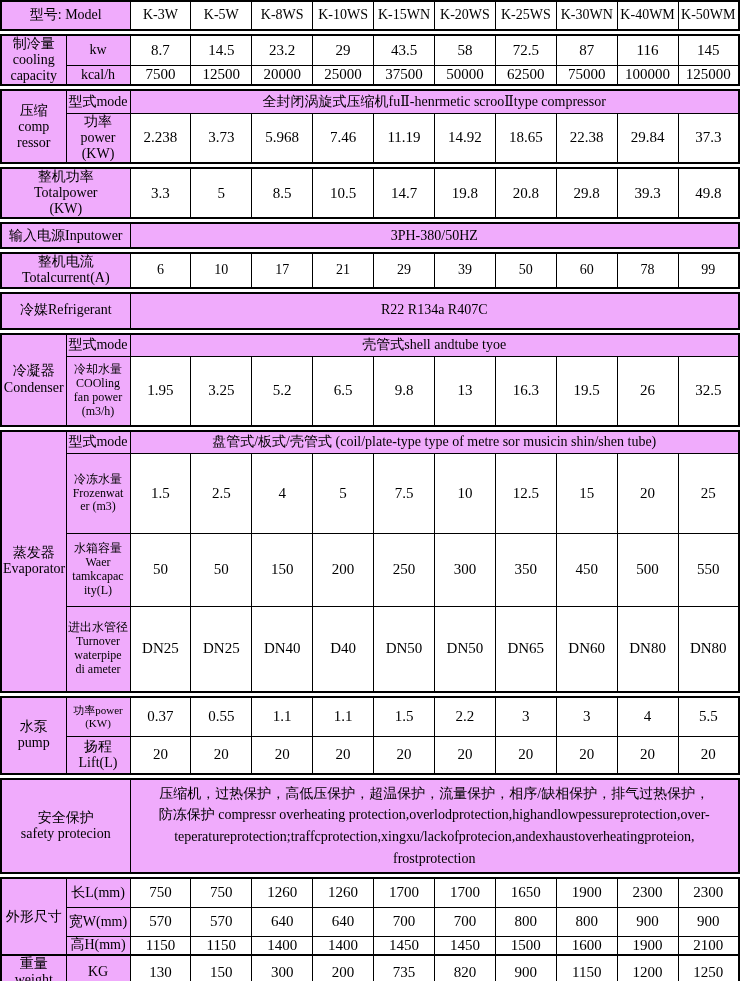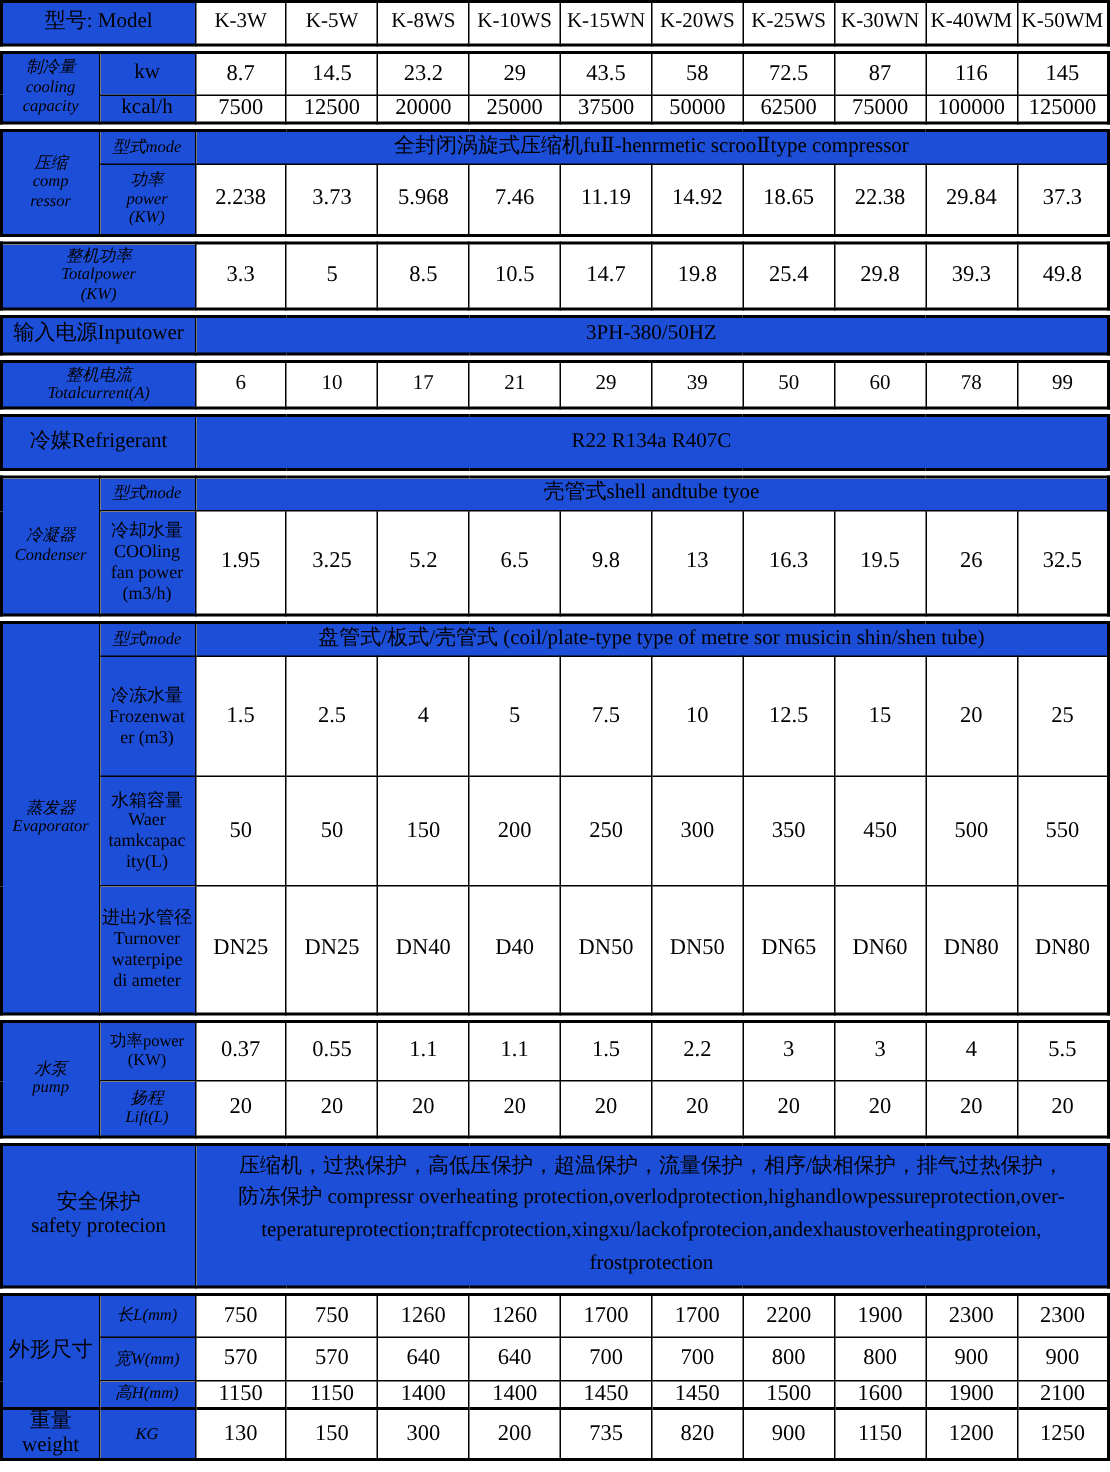--- a/index.html
+++ b/index.html
@@ -18,24 +18,24 @@
   }
   td {
     border:1px solid #000;
     text-align:center;
     vertical-align:middle;
     padding:0 1px;
     overflow:hidden;
     font-size:15px;
     line-height:1.15;
   }
-  td.blue { background:#1d4ed8; }
+  td.blue { background:#f0abfc; }
   .preline { white-space:pre-line; }
   .f14 { font-size:14px; }
-  .f13 { font-size:11px;font-style:italic; }
+  .f13 { font-size:14px; }
   .f12 { font-size:12px;margin-top:45px; }
   .f11 { font-size:11px;margin-left:36px; }
   td.safety-val { font-size:14px; line-height:1.55; padding:3px 24px;margin-top:26px; }
   tr.t2 td { border-top-width:2px; }
   .notes { padding:6px 0 0 2px; }
   .note { display:flex; align-items:center; margin:0 0 3px 0; }
   .note-arrow { flex:0 0 auto; width:74px; height:18px; margin-right:2px; }
   .note-text { color:#CC2B2B; font-size:18px; line-height:19px; white-space:nowrap; }
 </style>
 </head>
@@ -181,21 +181,21 @@
       <tr style="height:44px">
     <td colspan="2" class="blue f13 preline">整机功率
 Totalpower
 (KW)</td>
     <td>3.3</td>
     <td>5</td>
     <td>8.5</td>
     <td>10.5</td>
     <td>14.7</td>
     <td>19.8</td>
-    <td>25.4</td>
+    <td>20.8</td>
     <td>29.8</td>
     <td>39.3</td>
     <td>49.8</td>
   </tr>
 </tbody>
   </table>
 
 <table class="blk">
   <colgroup>
       <col style="width:65px">
@@ -479,21 +479,21 @@
   <tbody>
       <tr style="height:29px">
     <td rowspan="3" class="blue f14">外形尺寸</td>
     <td class="blue f13">长L(mm)</td>
     <td>750</td>
     <td>750</td>
     <td>1260</td>
     <td>1260</td>
     <td>1700</td>
     <td>1700</td>
-    <td>2200</td>
+    <td>1650</td>
     <td>1900</td>
     <td>2300</td>
     <td>2300</td>
   </tr>
   <tr style="height:29px">
     <td class="blue f13">宽W(mm)</td>
     <td>570</td>
     <td>570</td>
     <td>640</td>
     <td>640</td>

